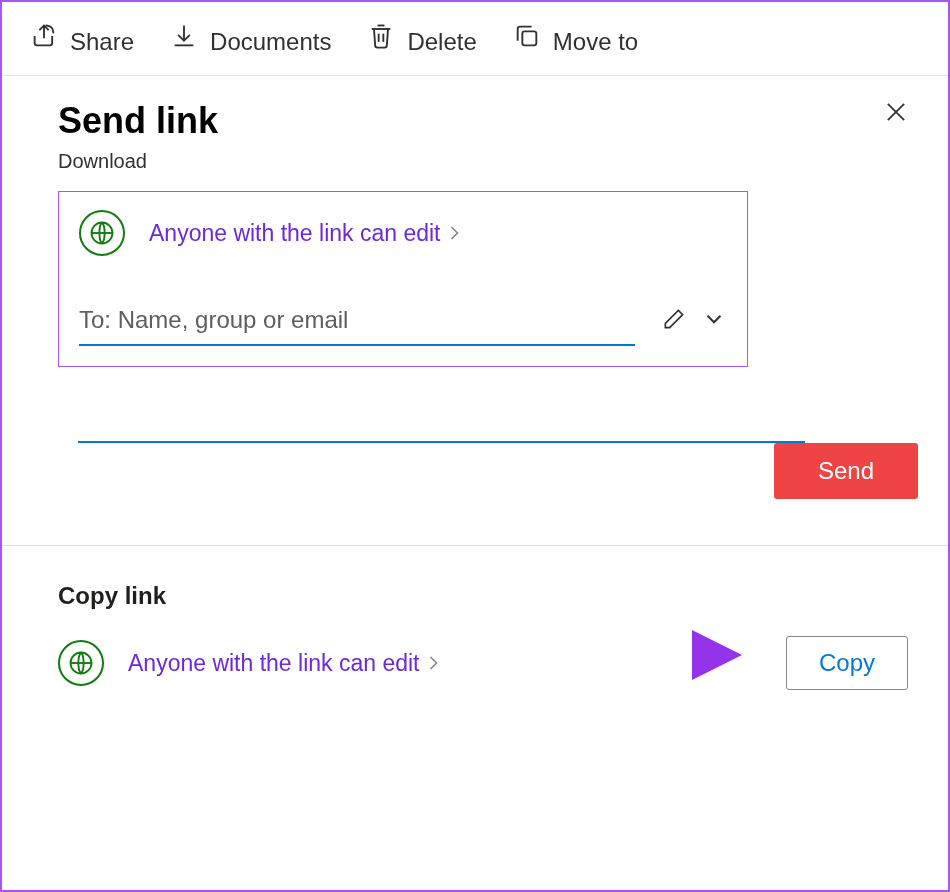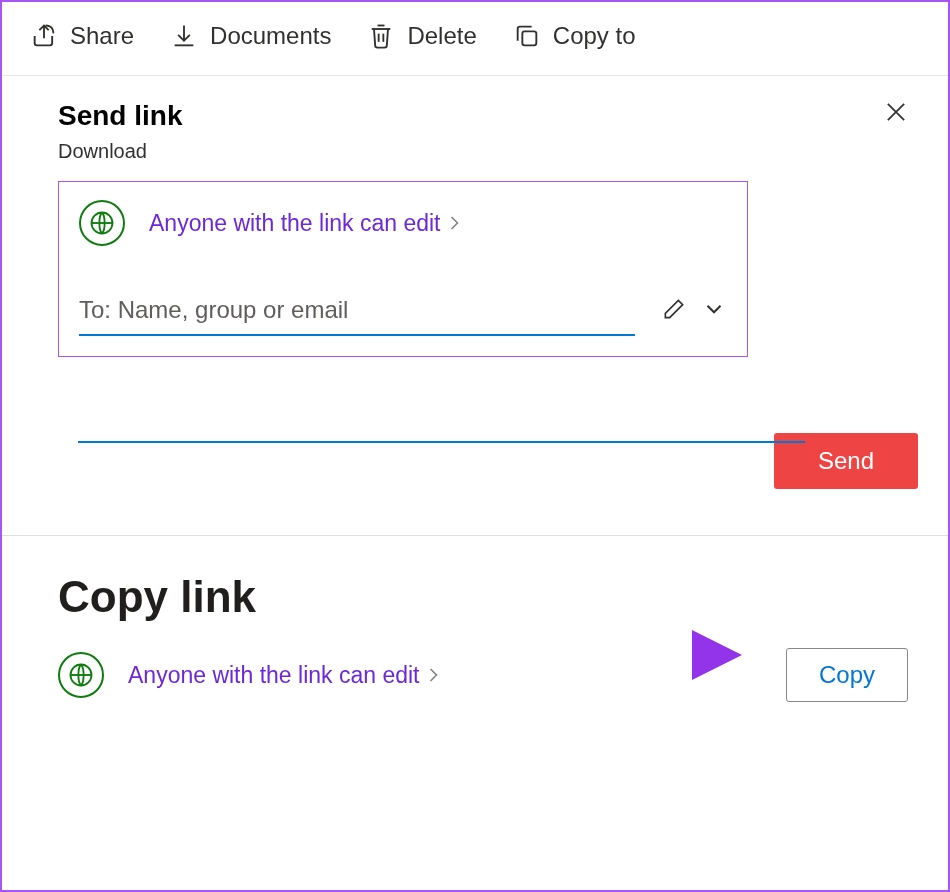--- a/index.html
+++ b/index.html
@@ -1,44 +1,44 @@
 <!DOCTYPE html>
 <html><head>
 <meta charset="utf-8">
 <style>
   * { box-sizing: border-box; margin: 0; padding: 0; }
   body { font-family: "Segoe UI", -apple-system, sans-serif; width: 950px; height: 892px; background: #fff; }
   .frame { width: 950px; height: 892px; border: 2px solid #a855f7; position: relative; overflow: hidden; }
   .toolbar { display: flex; align-items: center; gap: 36px; padding: 10px 28px; border-bottom: 1px solid #e5e5e5; height: 74px; }
-  .toolbar-item { display: flex; align-items: flex-start; gap: 12px; cursor: pointer; font-size: 24px; color: #323130; }
+  .toolbar-item { display: flex; align-items: flex-end; gap: 12px; cursor: pointer; font-size: 24px; color: #323130; }
   .toolbar-item svg { width: 28px; height: 28px; }
   .panel { padding: 24px 40px 0 56px; position: relative; }
   .close-btn { position: absolute; top: 22px; right: 38px; cursor: pointer; }
   .close-btn svg { width: 28px; height: 28px; }
-  .heading { font-size: 28px; font-weight: 600; color: #000; margin-bottom: 8px; }
+  .heading { font-size: 36px; font-weight: 600; color: #000; margin-bottom: 8px; }
   .subheading { font-size: 20px; color: #323130; margin-bottom: 18px; }
   .highlight-box { border: 1px solid #a855f7; padding: 18px 20px 20px 20px; width: 690px; }
   .perm-row { display: flex; align-items: center; gap: 24px; cursor: pointer; }
   .globe-badge { width: 46px; height: 46px; border: 2px solid #107c10; border-radius: 50%; display: flex; align-items: center; justify-content: center; }
   .globe-badge svg { width: 28px; height: 28px; }
   .perm-text { font-size: 23px; color: #6d28d9; display: flex; align-items: flex-end; gap: 8px; }
   .perm-text svg { width: 11px; height: 16px; opacity: .6; }
   .input-row { display: flex; align-items: center; margin-top: 40px; }
   .to-input { flex: 1; border: none; border-bottom: 2px solid #0078d4; font-size: 24px; padding: 10px 0; outline: none; }
   .to-input::placeholder { color: #605e5c; }
   .input-icons { display: flex; align-items: center; gap: 14px; margin-left: 26px; }
   .input-icons svg { width: 26px; height: 26px; }
   .msg-input { border: none; width: 100%; font-size: 24px; padding: 10px 0; margin-top: 28px; outline: none; resize: none; font-family: inherit; }
   .msg-input::placeholder { color: #605e5c; }
   .send-row { display: flex; justify-content: flex-end; margin-top: 76px; margin-right: -10px; }
   .send-btn { background: #ef4444; color: #fff; font-size: 24px; border: none; padding: 14px 44px; border-radius: 3px; cursor: pointer; }
   .arrow-annot { position: absolute; left: 340px; top: 544px; pointer-events: none; }
   .divider { border: none; border-top: 1px solid #e1dfdd; margin-top: 46px; margin-left: -56px; margin-right: -40px; }
   .copy-section { padding-top: 36px; }
-  .copy-heading { font-size: 44px; font-weight: 600; color: #201f1e; margin-bottom: 26px; }
+  .copy-heading { font-size: 24px; font-weight: 600; color: #201f1e; margin-bottom: 26px; }
   .copy-row { display: flex; align-items: center; justify-content: space-between; }
   .copy-left { display: flex; align-items: center; gap: 24px; }
   .copy-btn { border: 1px solid #8a8886; background: #fff; color: #0078d4; font-size: 24px; padding: 12px 32px; border-radius: 3px; cursor: pointer; }
   .input-underline-ext { position: absolute; left: 76px; top: 365px; width: 727px; height: 0; border-bottom: 2px solid #0078d4; z-index: 2; }
 </style>
 </head>
 <body>
 
 <div class="frame">
 
@@ -76,21 +76,21 @@
       </span>
       <span>Delete</span>
     </div>
     <div class="toolbar-item">
       <span>
         <svg viewBox="0 0 24 24" fill="none" stroke="#323130" stroke-width="1.6">
             <rect x="8" y="8" width="12" height="12" rx="2"></rect>
             <path d="M4 16V6a2 2 0 0 1 2-2h10"></path>
           </svg>
       </span>
-      <span>Copy to</span>
+      <span>Move to</span>
     </div>
   </div>
 
   <div class="panel">
     <div class="close-btn">
       <span>
         <svg viewBox="0 0 24 24" stroke="#323130" stroke-width="1.5">
             <path d="M5 5l14 14M19 5L5 19"></path>
           </svg>
       </span>

